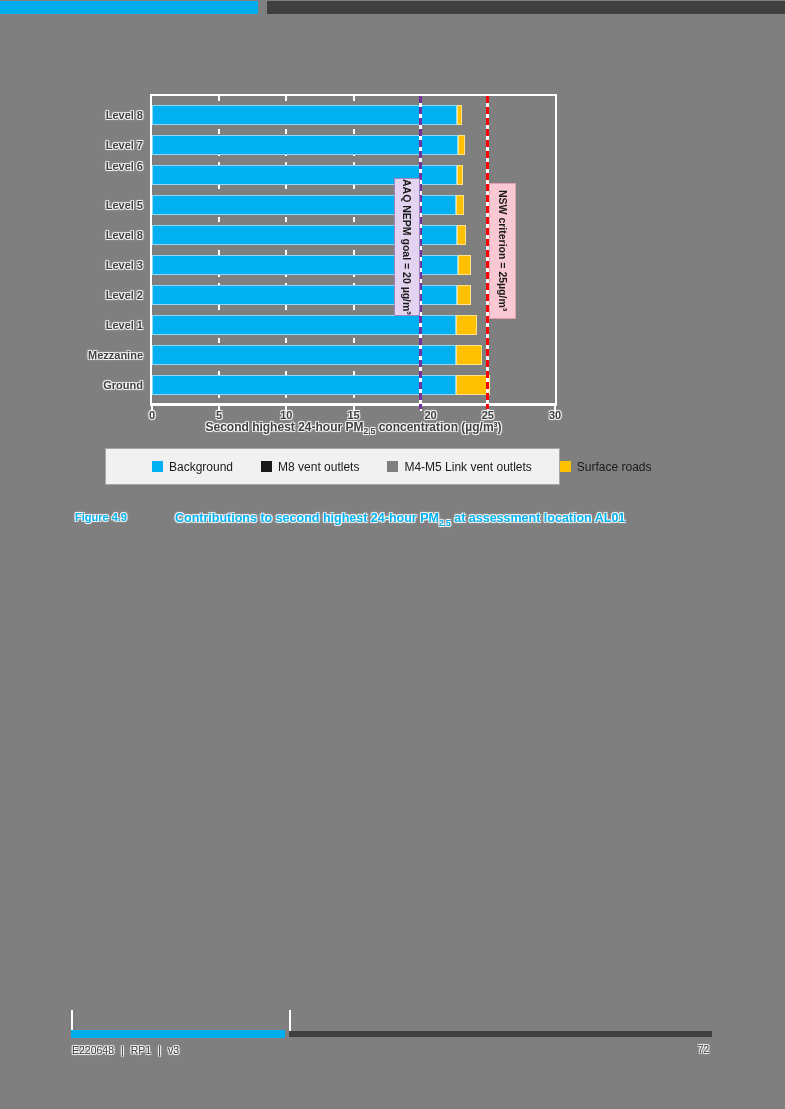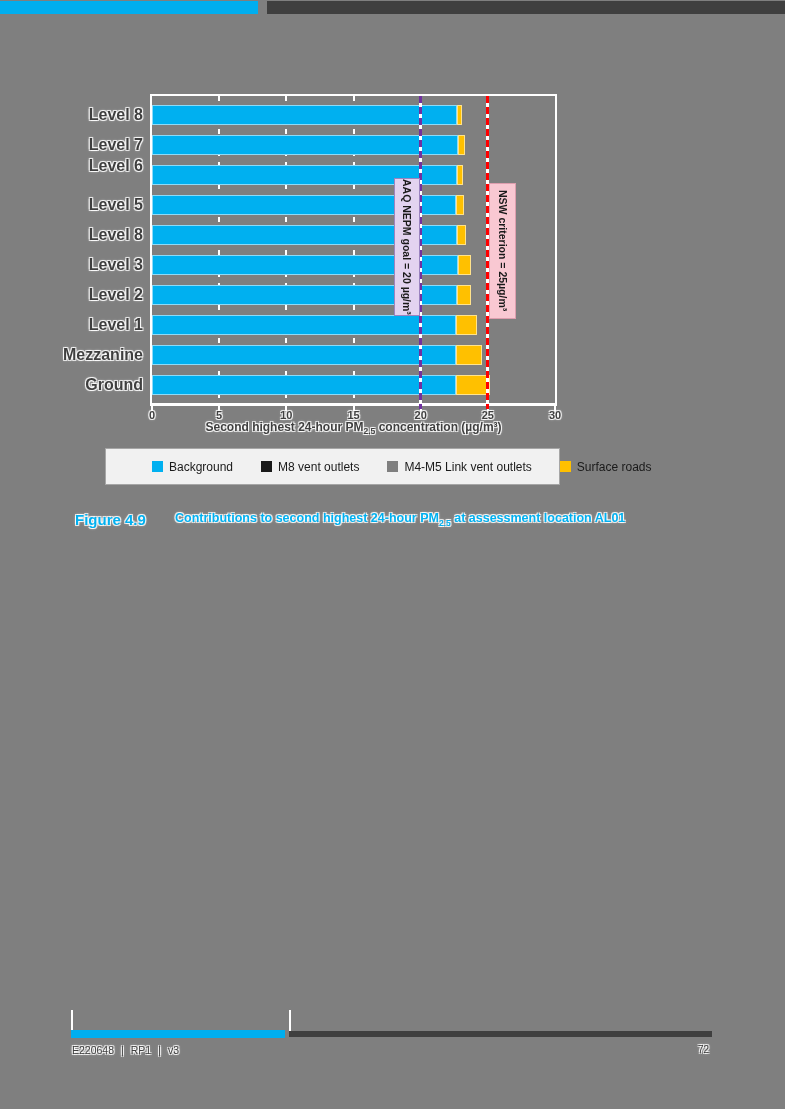--- a/index.html
+++ b/index.html
@@ -12,21 +12,21 @@
 
   
   .plot{position:absolute;left:150px;top:94px;width:403px;height:307px;
         border:2px solid #fff;border-bottom:3px solid #fff;box-sizing:content-box;}
   .gridline{position:absolute;top:0;height:307px;width:2px;
         background-image:repeating-linear-gradient(180deg,#fff 0px,#fff 5px,transparent 5px,transparent 11px);}
   .refline{position:absolute;top:0;height:313px;width:3px;z-index:3;}
   .bar-row{position:absolute;left:0;height:20px;display:flex;z-index:2;}
   .bar-seg{height:100%;box-sizing:border-box;border:1px solid rgba(255,255,255,.55);}
   .ylabel{position:absolute;right:calc(100% + 9px);height:20px;line-height:20px;
-        font-size:16px;font-weight:700;color:#3F3F3F;white-space:nowrap;}
+        font-size:11px;font-weight:700;color:#3F3F3F;white-space:nowrap;}
   .tick{position:absolute;top:310px;width:2px;height:5px;background:#fff;}
   .ticklabel{position:absolute;top:313px;width:32px;text-align:center;
         font-size:11px;font-weight:700;color:#3F3F3F;}
   .axis-title{position:absolute;left:150px;top:420px;width:407px;text-align:center;
         font-size:12px;font-weight:700;color:#3F3F3F;}
   .axis-title sub,.caption-text sub{font-size:8.5px;}
 
   
   .ann{position:absolute;display:flex;align-items:center;justify-content:center;z-index:4;}
   .ann span{writing-mode:vertical-rl;font-size:10.5px;font-weight:600;color:#1a1a1a;white-space:nowrap;}
@@ -35,21 +35,21 @@
 
   
   .legend{position:absolute;left:105px;top:448px;width:455px;height:37px;background:#F1F1F1;
         border:1px solid #A6A6A6;display:flex;align-items:center;justify-content:space-between;
         padding:0 18px;box-sizing:border-box;z-index:2;}
   .legend-item{display:flex;align-items:center;gap:6px;padding-left:28px;}
   .swatch{width:11px;height:11px;display:inline-block;}
   .legend-label{font-size:12px;color:#1A1A1A;white-space:nowrap;}
 
   
-  .caption-label{position:absolute;left:75px;top:511px;font-size:15px;font-weight:700;}
+  .caption-label{position:absolute;left:75px;top:511px;font-size:11px;font-weight:700;}
   .caption-text{position:absolute;left:175px;top:511px;font-size:12.5px;font-weight:700;}
 
   
   .footrule{position:absolute;top:1010px;width:2px;height:21px;background:#fff;}
   .footbar-cyan{position:absolute;left:71px;top:1030px;width:214px;height:8px;}
   .footbar-dark{position:absolute;left:289px;top:1031px;width:423px;height:6px;}
   .footer-text{position:absolute;left:72px;top:1044px;font-size:10.5px;color:#3F3F3F;}
   .footer-text .sep{margin:0 7px;}
   .page-number{position:absolute;right:76px;top:1044px;font-size:10px;color:#3F3F3F;}
 
@@ -122,21 +122,21 @@
       <div class="ylabel halo" style="top: 279px;">Ground</div>
       <div class="tick" style="left: -1px;"></div>
       <div class="ticklabel halo" style="left: -16px;">0</div>
       <div class="tick" style="left: 66.1667px;"></div>
       <div class="ticklabel halo" style="left: 51.1667px;">5</div>
       <div class="tick" style="left: 133.333px;"></div>
       <div class="ticklabel halo" style="left: 118.333px;">10</div>
       <div class="tick" style="left: 200.5px;"></div>
       <div class="ticklabel halo" style="left: 185.5px;">15</div>
       <div class="tick" style="left: 267.667px;"></div>
-      <div class="ticklabel halo" style="left: 252.667px;">20</div>
+      <div class="ticklabel halo" style="left: 252.667px; text-align: right;">20</div>
       <div class="tick" style="left: 334.833px;"></div>
       <div class="ticklabel halo" style="left: 319.833px;">25</div>
       <div class="tick" style="left: 402px;"></div>
       <div class="ticklabel halo" style="left: 387px;">30</div>
       <div class="refline" style="left: 267.167px; background-image: repeating-linear-gradient(rgb(112, 48, 160) 0px, rgb(112, 48, 160) 7px, rgb(255, 255, 255) 7px, rgb(255, 255, 255) 11px);"></div>
       <div class="refline" style="left: 334.333px; background-image: repeating-linear-gradient(rgb(255, 0, 0) 0px, rgb(255, 0, 0) 7px, rgb(255, 255, 255) 7px, rgb(255, 255, 255) 11px);"></div>
     </div>
 
   <div class="ann ann-purple" style="background: rgb(227, 211, 240); border-color: rgb(155, 131, 192);">
     <span>AAQ NEPM goal = 20 µg/m³</span>

